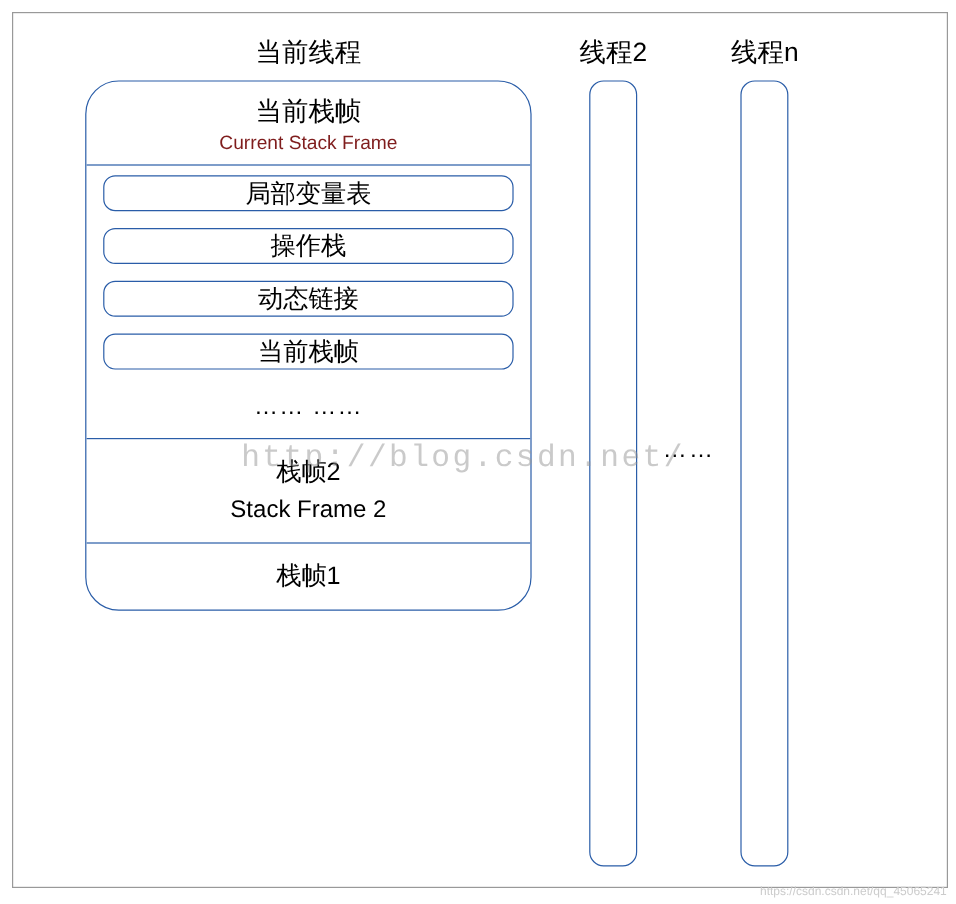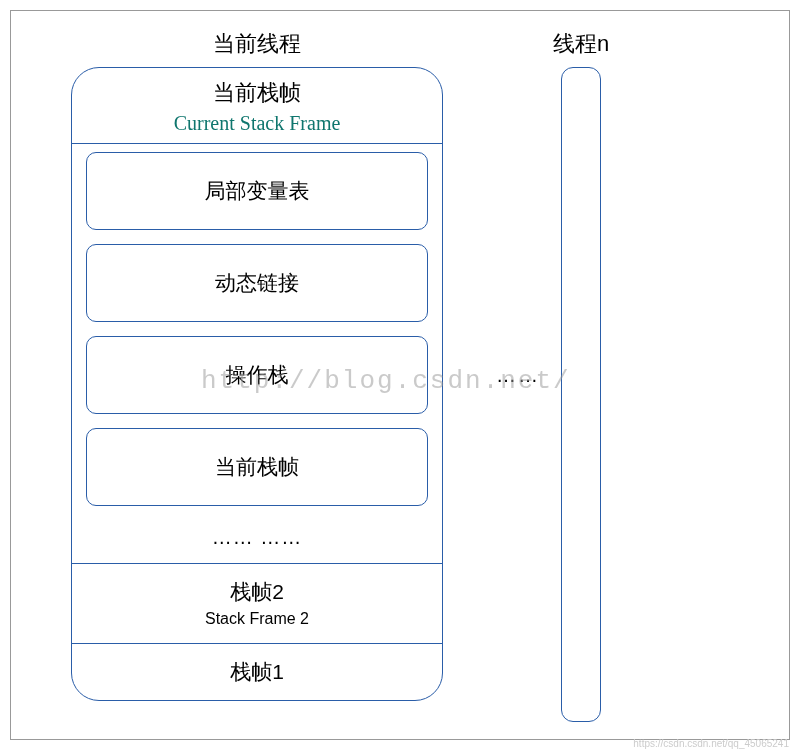--- a/index.html
+++ b/index.html
@@ -53,33 +53,32 @@
     .frame-header {
       text-align: center;
       padding: 10px 0 6px 0;
     }
     .frame-header-cn {
       font-size: 22px;
       color: #000;
       line-height: 1.4;
     }
     .frame-header-en {
-      font-size: 20px;
-      color: #0f766e;
+      font-size: 16px;
+      color: #7f1d1d;
       line-height: 1.4;
-      font-family: Liberation Serif, serif;
     }
     .frame-body {
       padding: 8px 14px 4px 14px;
     }
     .inner-box {
       border: 1.5px solid #2a5da8;
       border-radius: 10px;
       text-align: center;
-      padding: 24px 0;
+      padding: 0 0;
       margin-bottom: 14px;
       font-size: 21px;
       color: #000;
     }
     .ellipsis-row {
       text-align: center;
       font-size: 20px;
       color: #000;
       padding: 6px 0 10px 0;
       letter-spacing: 1px;
@@ -87,21 +86,21 @@
     .stack-frame-box {
       text-align: center;
       padding: 12px 0 12px 0;
     }
     .sf-cn {
       font-size: 21px;
       color: #000;
       line-height: 1.5;
     }
     .sf-en {
-      font-size: 16px;
+      font-size: 20px;
       color: #000;
       line-height: 1.5;
     }
     .thin-thread {
       width: 40px;
       height: 655px;
       border: 1.5px solid #2a5da8;
       border-radius: 12px;
     }
     .gap-small {
@@ -149,22 +148,22 @@
         <div class="section">
           <div class="frame-header">
             <div class="frame-header-cn">当前栈帧</div>
             <div class="frame-header-en">Current Stack Frame</div>
           </div>
         </div>
 
         <div class="section">
           <div class="frame-body">
             <div class="inner-box">局部变量表</div>
+            <div class="inner-box">操作栈</div>
             <div class="inner-box">动态链接</div>
-            <div class="inner-box">操作栈</div>
             <div class="inner-box">当前栈帧</div>
             <div class="ellipsis-row">…… ……</div>
           </div>
         </div>
 
         <div class="section">
           <div class="stack-frame-box">
             <div class="sf-cn">栈帧2</div>
             <div class="sf-en">Stack Frame 2</div>
           </div>
@@ -174,20 +173,24 @@
           <div class="stack-frame-box">
             <div class="sf-cn">栈帧1</div>
           </div>
         </div>
 
       </div>
     </div>
 
     <div class="gap-small"></div>
 
+    <div class="thread-col">
+      <div class="thread-label">线程2</div>
+      <div class="thin-thread"></div>
+    </div>
 
     <div class="gap-dots">……</div>
 
     <div class="thread-col">
       <div class="thread-label">线程n</div>
       <div class="thin-thread"></div>
     </div>
 
   </div>
 

